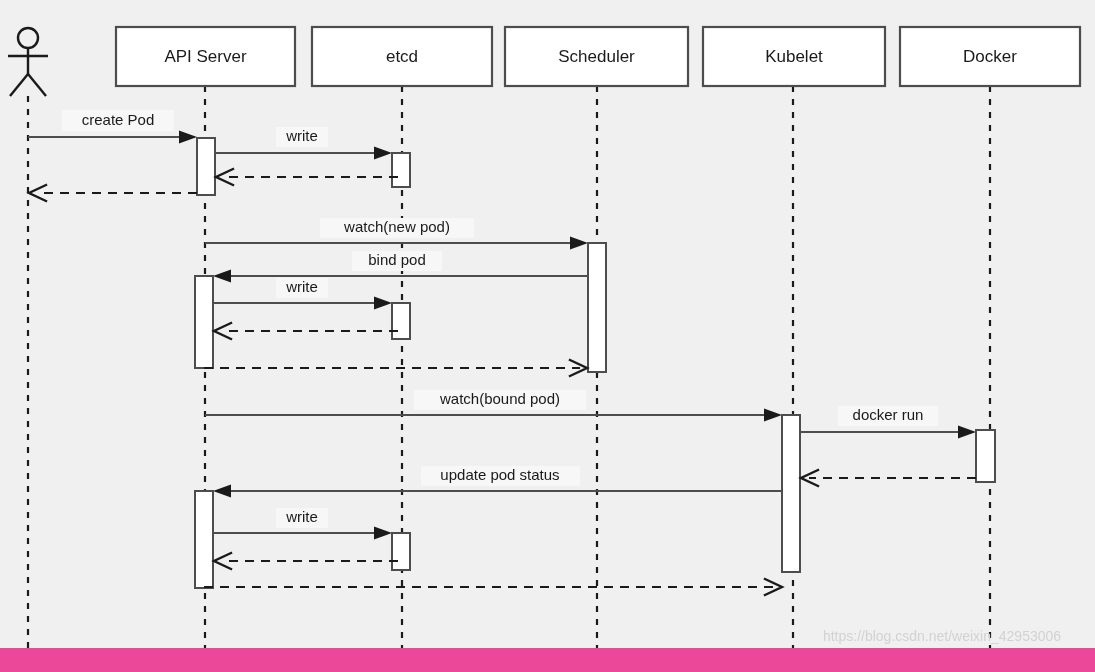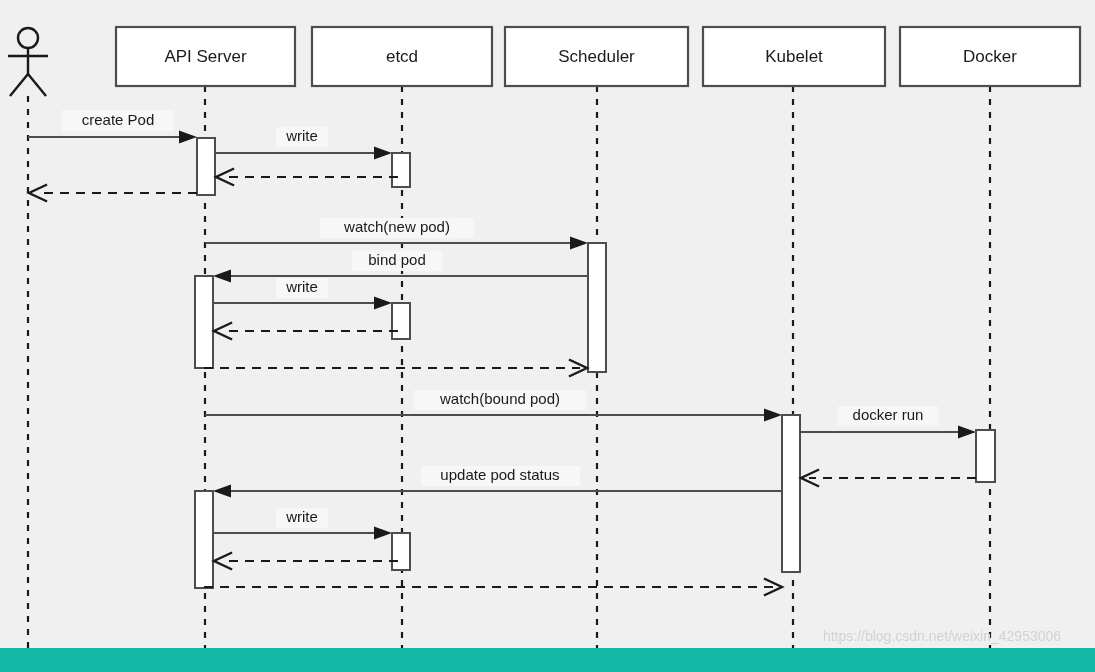--- a/index.html
+++ b/index.html
@@ -6,21 +6,21 @@
   html, body {
     margin: 0;
     padding: 0;
     background: #ffffff;
     font-family: "Liberation Sans", sans-serif;
   }
   #diagram-root {
     position: relative;
     width: 1095px;
     height: 672px;
-    background: #14b8a6;
+    background: #ec4899;
     overflow: hidden;
   }
   #canvas-bg {
     position: absolute;
     left: 0;
     top: 0;
     width: 1095px;
     height: 648px;
     background: #f0f0f0;
   }

